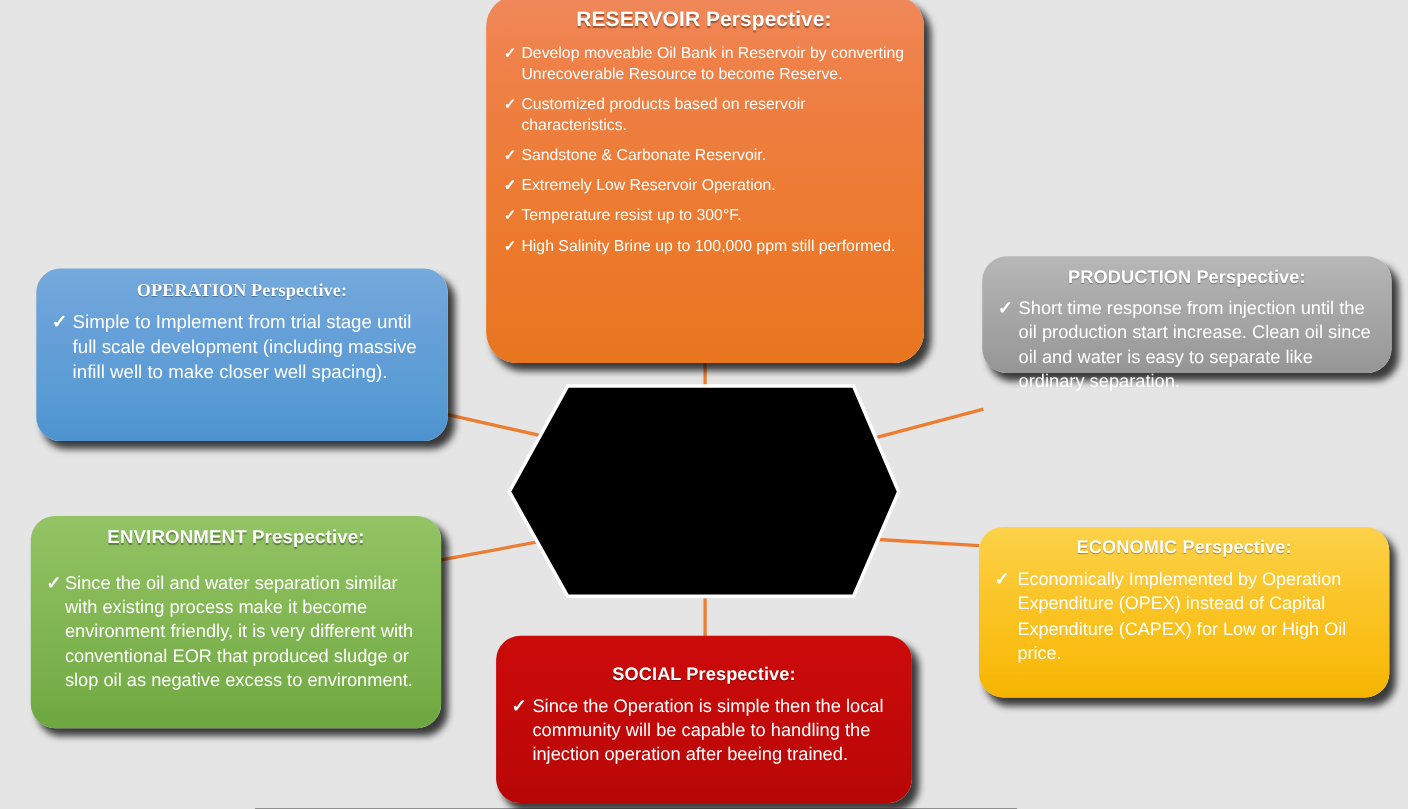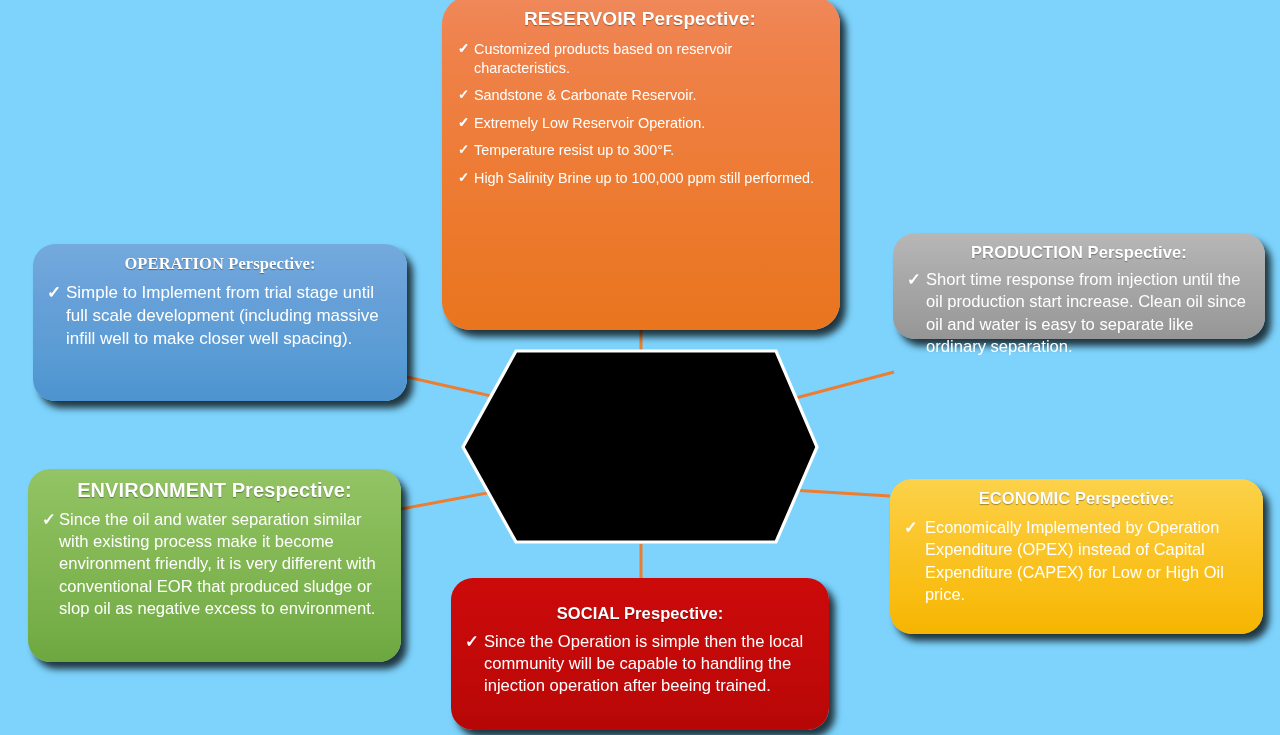--- a/index.html
+++ b/index.html
@@ -14,21 +14,21 @@
     overflow: hidden;
     font-family: "Liberation Sans", sans-serif;
     -webkit-font-smoothing: antialiased;
   }
 
   #stage {
     position: absolute;
     left: 0; top: 0;
     width: 1280px;
     height: 735px;
-    background: #7dd3fc;
+    background: #e5e5e5;
   }
 
   
   #linkLayer {
     position: absolute;
     left: 0; top: 0;
     width: 1280px;
     height: 735px;
     z-index: 1;
   }
@@ -100,21 +100,21 @@
   #card-production .title { font-size: 16.5px; margin-bottom: 7px; }
   #card-production li { font-size: 16.6px; line-height: 1.35; padding-left: 19px; }
 
   
   #card-environment {
     left: 28px; top: 469px;
     width: 373px; height: 193px;
     background: linear-gradient(180deg, #93c465 0%, #86ba57 35%, #79b04b 75%, #6da73f 100%);
     padding: 8px 14px 8px 14px;
   }
-  #card-environment .title { font-size: 20px; margin-bottom: 7px; }
+  #card-environment .title { font-size: 17px; margin-bottom: 20px; }
   #card-environment li { font-size: 16.6px; line-height: 1.34; padding-left: 17px; }
 
   
   #card-economic {
     left: 890px; top: 479px;
     width: 373px; height: 155px;
     background: linear-gradient(180deg, #fcd24a 0%, #fbc72e 35%, #f9bd12 75%, #f5b400 100%);
     padding: 8px 14px 8px 14px;
   }
   #card-economic .title { font-size: 16.5px; margin-bottom: 8px; }
@@ -144,21 +144,21 @@
       <line x1="890" y1="496" x2="791" y2="490"></line>
       <line x1="641" y1="544" x2="641" y2="580"></line>
     </g>
     <polygon points="516,351 776,351 817,447 776,542 516,542 463,447" fill="#000000" stroke="#FFFFFF" stroke-width="3.2" stroke-linejoin="miter"></polygon>
     <text x="641" y="453" text-anchor="middle" fill="#FFFFFF" font-family="Liberation Sans, sans-serif" font-size="17"></text>
   </svg>
 
   <div class="card" id="card-reservoir">
     <div class="title">RESERVOIR Perspective:</div>
     <ul>
-      <li><span class="tick">✓</span></li>
+      <li><span class="tick">✓</span><span>Develop moveable Oil Bank in Reservoir by converting Unrecoverable Resource to become Reserve.</span></li>
       <li><span class="tick">✓</span><span>Customized products based on reservoir characteristics.</span></li>
       <li><span class="tick">✓</span><span>Sandstone &amp; Carbonate Reservoir.</span></li>
       <li><span class="tick">✓</span></li>
       <li><span class="tick">✓</span><span>Extremely Low Reservoir Operation.</span></li>
       <li><span class="tick">✓</span><span>Temperature resist up to 300°F.</span></li>
       <li><span class="tick">✓</span><span>High Salinity Brine up to 100,000 ppm still performed.</span></li>
     </ul>
   </div>
 
   <div class="card" id="card-operation">

